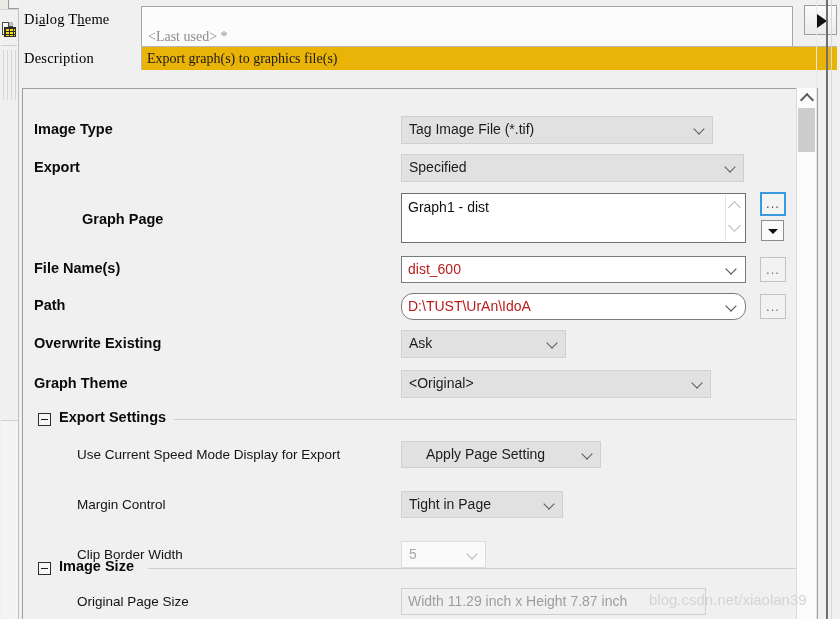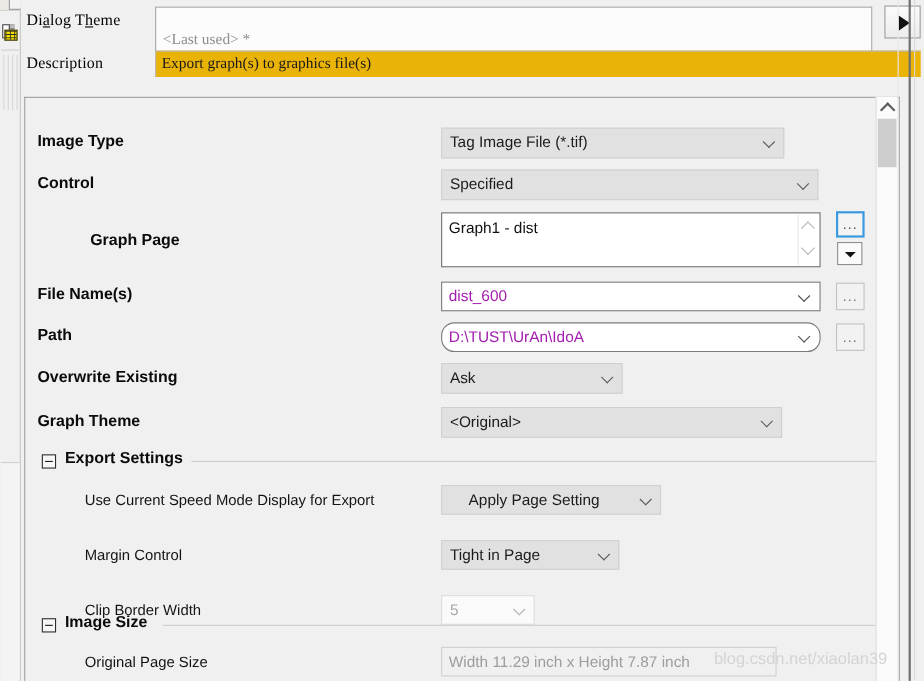--- a/index.html
+++ b/index.html
@@ -197,21 +197,21 @@
   }
   .combo.disabled { color: #a6a6a6; background: #ebebeb; border-color: #dcdcdc; }
   .combo.disabled::after { border-color: #b4b4b4; }
 
   
   .ecombo {
     position: absolute;
     background: #ffffff;
     border: 1px solid #7a7a7a;
     font-size: 14px;
-    color: #a21caf;
+    color: #b91c1c;
     padding: 3px 26px 3px 6px;
     line-height: 19px;
     white-space: nowrap;
     overflow: hidden;
   }
   .ecombo::after {
     content: "";
     position: absolute; right: 10px; top: 50%;
     width: 7px; height: 7px;
     margin-top: -5px;
@@ -403,21 +403,21 @@
     <div class="mono-label desc-label">Description</div>
 
     <div class="desc-input">Export graph(s) to graphics file(s)</div>
   </div>
 
   <div class="panel">
 
     <div class="lbl" style="left:11px; top:32px;">Image Type</div>
     <div class="combo" style="left:378px; top:27px; width:312px; height:28px;">Tag Image File (*.tif)</div>
 
-    <div class="lbl" style="left:11px; top:70px;">Control</div>
+    <div class="lbl" style="left:11px; top:70px;">Export</div>
     <div class="combo" style="left:378px; top:65px; width:343px; height:28px;">Specified</div>
 
     <div class="lbl" style="left:11px; top:122px;margin-left:48px;">Graph Page</div>
     <div class="listbox" style="left:378px; top:104px; width:345px; height:50px;">
       <span>Graph1 - dist</span>
       <div class="lb-spin">
         <div class="chev up"></div>
         <div class="chev down"></div>
       </div>
     </div>

